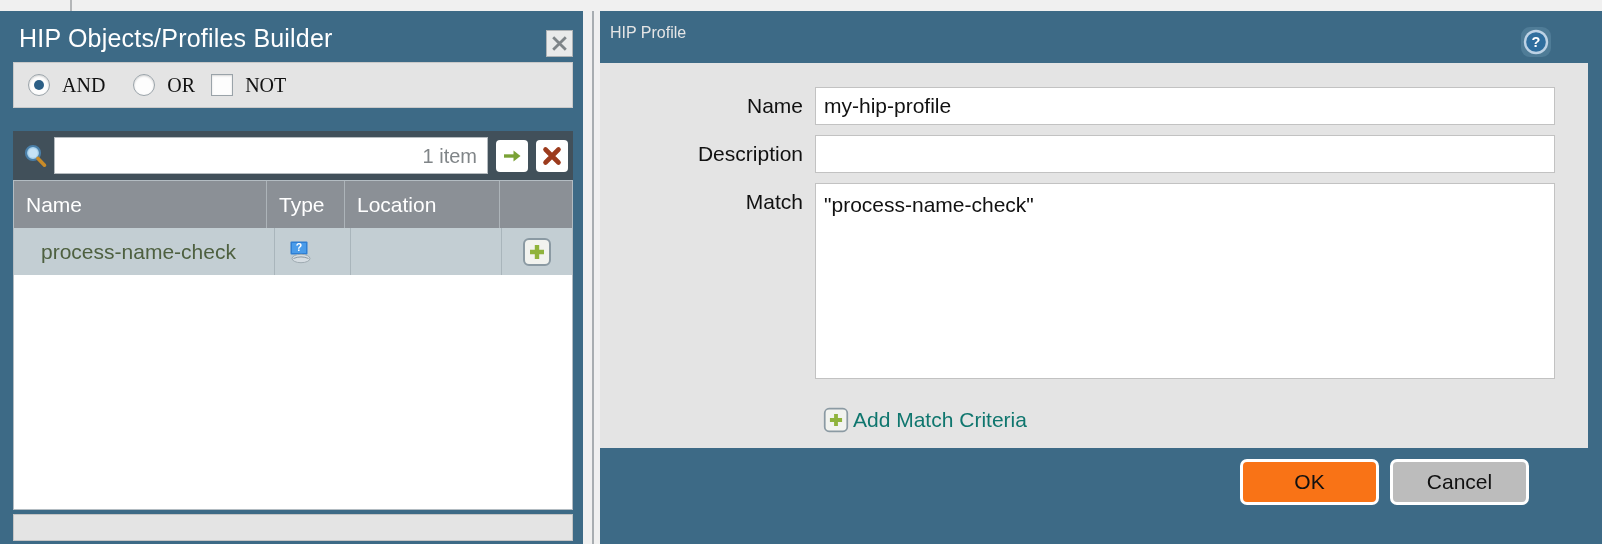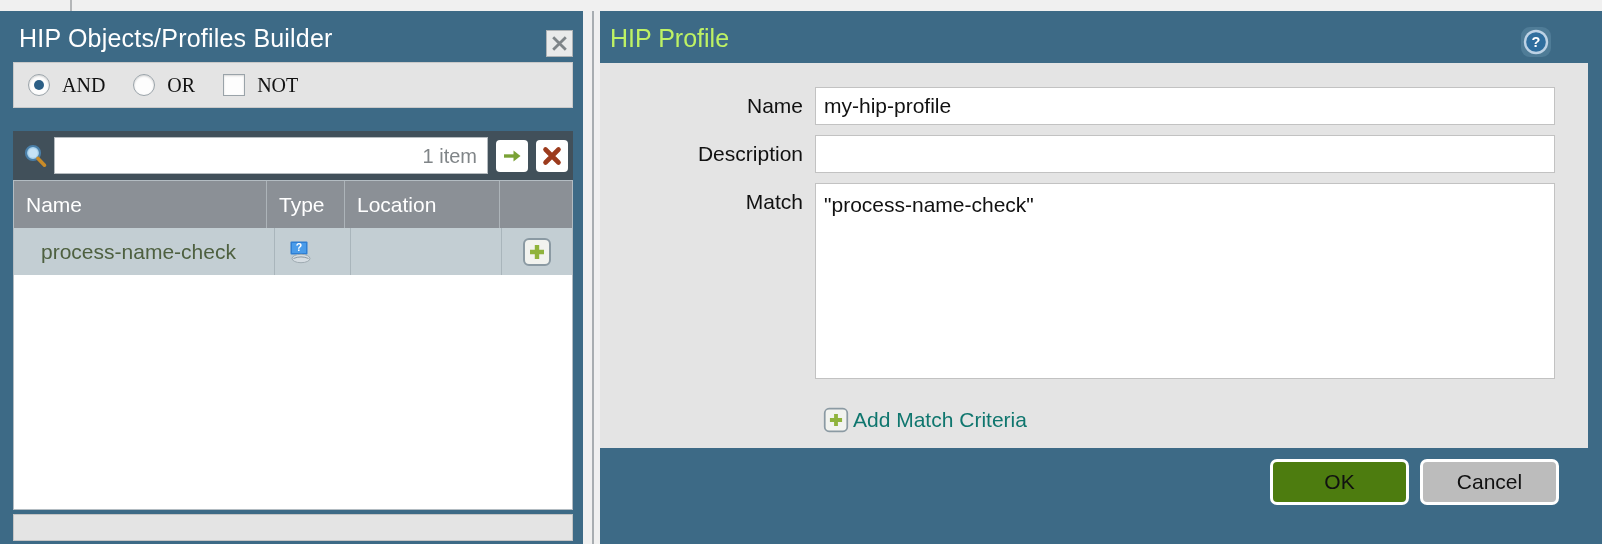--- a/index.html
+++ b/index.html
@@ -163,21 +163,21 @@
 
   
   .right-panel {
     position: absolute; left: 600px; top: 11px;
     width: 1002px; height: 533px;
     background: #3d6a86;
   }
   .right-titlebar { position: absolute; left:0; top:0; width: 1002px; height: 52px; }
   .right-title {
     position: absolute; left: 10px; top: 13px;
-    font-size: 25px; color: #bef264;
+    font-size: 16px; color: #e5e5e5;
   }
   .help-icon {
     position: absolute; left: 919px; top: 14px;
     width: 34px; height: 34px; cursor: pointer;
   }
 
   .form-card {
     position: absolute; left: 0px; top: 52px;
     width: 988px; height: 385px;
     background: #e4e4e4;
@@ -213,21 +213,21 @@
   }
   .btn {
     width: 139px; height: 46px;
     border-radius: 7px;
     border: 3px solid #ffffff;
     font-family: "Liberation Sans", sans-serif;
     font-size: 21px; color: #111;
     cursor: pointer;
     display:flex; align-items:center; justify-content:center;
   }
-  .btn.ok { background: #4d7c0f; margin-left: 30px; }
+  .btn.ok { background: #f97316; }
   .btn.cancel { background: #bcbcbc; }
 </style>
 </head>
 <body>
 
 <div id="root">
 
   <div class="top-tick"></div>
 
   <div class="left-panel">
@@ -243,21 +243,21 @@
 
     <div class="logic-bar">
       <div class="radio-grp">
         <span class="radio checked"></span>
         <span class="radio-lbl">AND</span>
       </div>
       <div class="radio-grp" style="margin-left:28px;">
         <span class="radio"></span>
         <span class="radio-lbl">OR</span>
       </div>
-      <div class="radio-grp" style="margin-left:28px;">
+      <div class="radio-grp" style="margin-left:16px;">
         <span class="chk"></span>
         <span class="radio-lbl">NOT</span>
       </div>
     </div>
 
     <div class="search-bar">
       <svg class="mag-icon" viewBox="0 0 28 28">
         <circle cx="12" cy="11" r="7" fill="#a9d3ee" stroke="#4a7fa8" stroke-width="2.2"></circle>
         <circle cx="12" cy="11" r="4.6" fill="#cfe7f7" opacity="0.75"></circle>
         <line x1="17" y1="16.4" x2="23.5" y2="23.2" stroke="#c98b28" stroke-width="3.6" stroke-linecap="round"></line>

